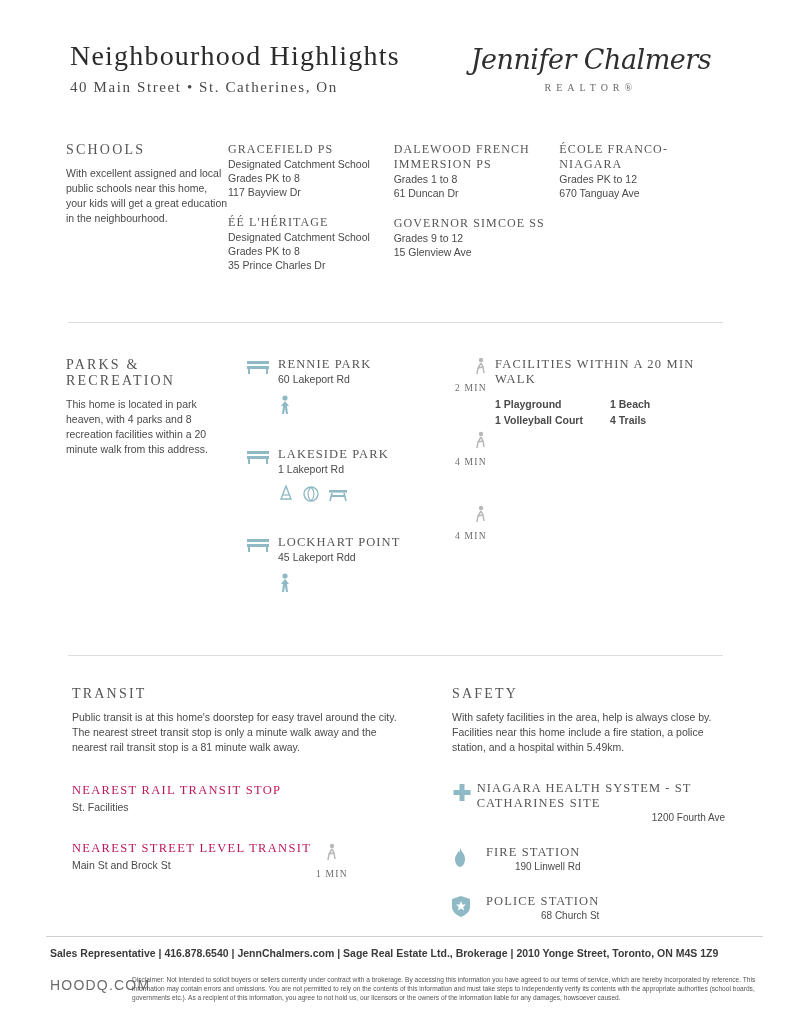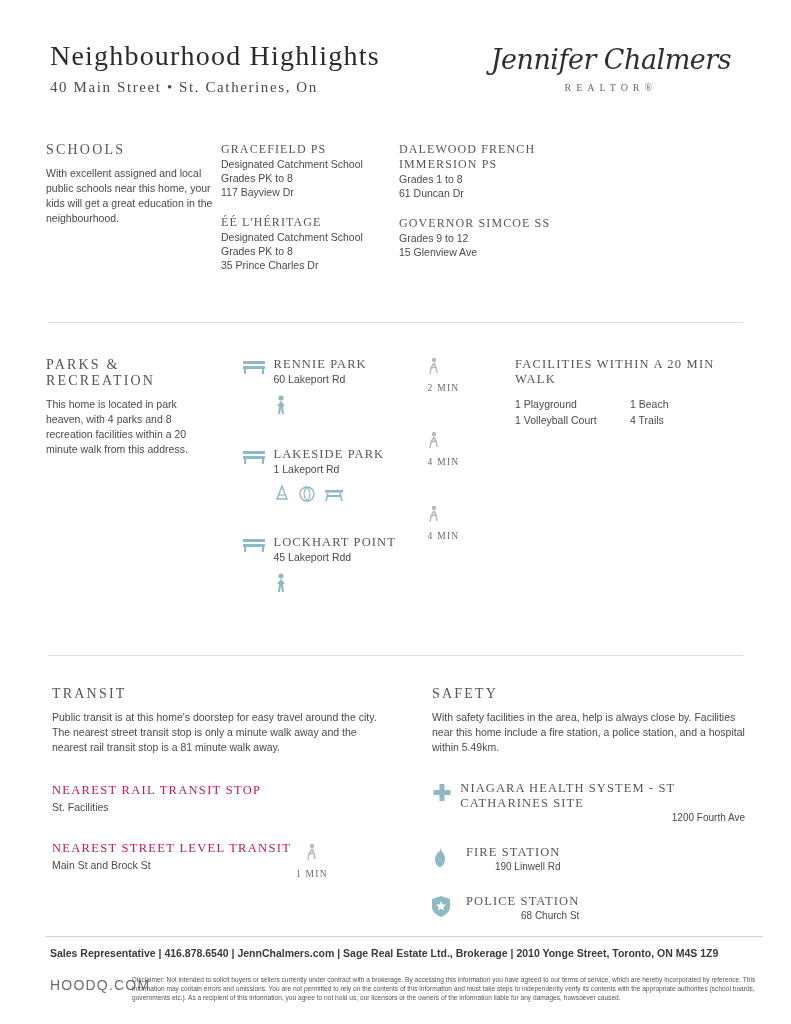--- a/index.html
+++ b/index.html
@@ -5,21 +5,21 @@
   * { box-sizing: border-box; margin: 0; padding: 0; }
   body {
     width: 791px;
     height: 1024px;
     background: #ffffff;
     font-family: "Liberation Sans", sans-serif;
     color: #3a3a3a;
     position: relative;
     overflow: hidden;
   }
-  .page { padding: 0 46px; position: relative; height: 100%; }
+  .page { padding: 0 66px; position: relative; height: 100%; }
 
   
   .header { padding-top: 40px; display: flex; justify-content: space-between; align-items: flex-start; }
   .title-block { padding-left: 4px; }
   .doc-title {
     font-family: "Liberation Serif", serif;
     font-size: 28px;
     letter-spacing: 1.2px;
     color: #2b2b2b;
     font-weight: normal;
@@ -89,38 +89,38 @@
   .park-icon { width: 32px; color: #8fb9c4; }
   .park-name {
     font-family: "Liberation Serif", serif;
     font-size: 12.5px;
     letter-spacing: 1.1px;
     color: #565656;
     text-transform: uppercase;
   }
   .park-addr { font-size: 10.5px; color: #4a4a4a; margin-top: 1px; }
   .amenity-row { margin-top: 10px; display: flex; gap: 8px; color: #8fb9c4; }
-  .walk-col { width: 95px; text-align: left; }
+  .walk-col { width: 95px; text-align: right; }
   .walk-item { margin-bottom: 38px; }
   .walk-min {
     font-family: "Liberation Serif", serif;
     font-size: 9.5px;
     letter-spacing: 1.3px;
     color: #6b6b6b;
     margin-top: 2px;
   }
   .facilities { flex: 1; padding-left: 8px; }
   .fac-head {
     font-family: "Liberation Serif", serif;
     font-size: 12.5px;
     letter-spacing: 1.2px;
     color: #555;
     text-transform: uppercase;
   }
-  .fac-grid { display: flex; margin-top: 9px; }
+  .fac-grid { display: flex; margin-top: 9px; font-weight: bold; }
   .fac-col { width: 115px; }
   .fac-item { font-size: 10.5px; line-height: 16px; color: #4a4a4a; }
 
   
   .lower { display: flex; margin-top: 30px; margin-left: 6px; }
   .transit { width: 380px; padding-right: 40px; }
   .safety { flex: 1; }
   .sub-head {
     font-family: "Liberation Serif", serif;
     font-size: 12.5px;
@@ -208,20 +208,27 @@
         <div class="sch-line">Grades 1 to 8</div>
         <div class="sch-line">61 Duncan Dr</div>
       </div>
       <div class="sch-block">
         <div class="sch-name">Governor Simcoe SS</div>
         <div class="sch-line">Grades 9 to 12</div>
         <div class="sch-line">15 Glenview Ave</div>
       </div>
     </div>
 
+    <div class="col-schools">
+      <div class="sch-block">
+        <div class="sch-name">École Franco-Niagara</div>
+        <div class="sch-line">Grades PK to 12</div>
+        <div class="sch-line">670 Tanguay Ave</div>
+      </div>
+    </div>
   </div>
 
   <div class="rule" style="margin-top:34px;"></div>
 
   <div class="parks">
     <div class="parks-intro">
       <div class="section-head">Parks &amp; Recreation</div>
       <div class="body-text">This home is located in park heaven, with 4 parks and 8 recreation facilities within a 20 minute walk from this address.</div>
     </div>
 

